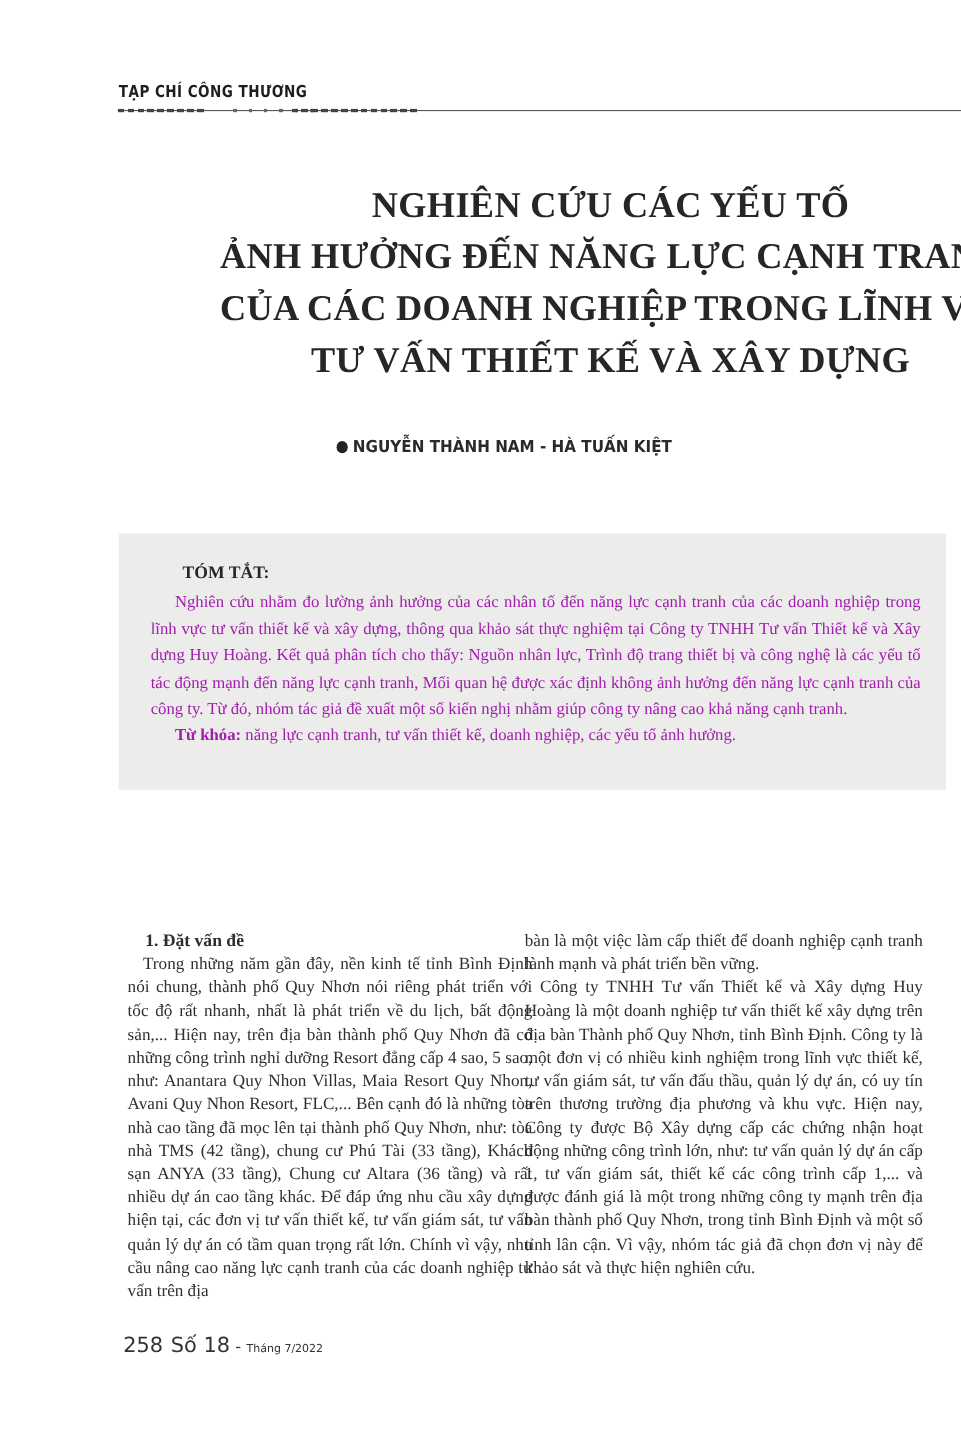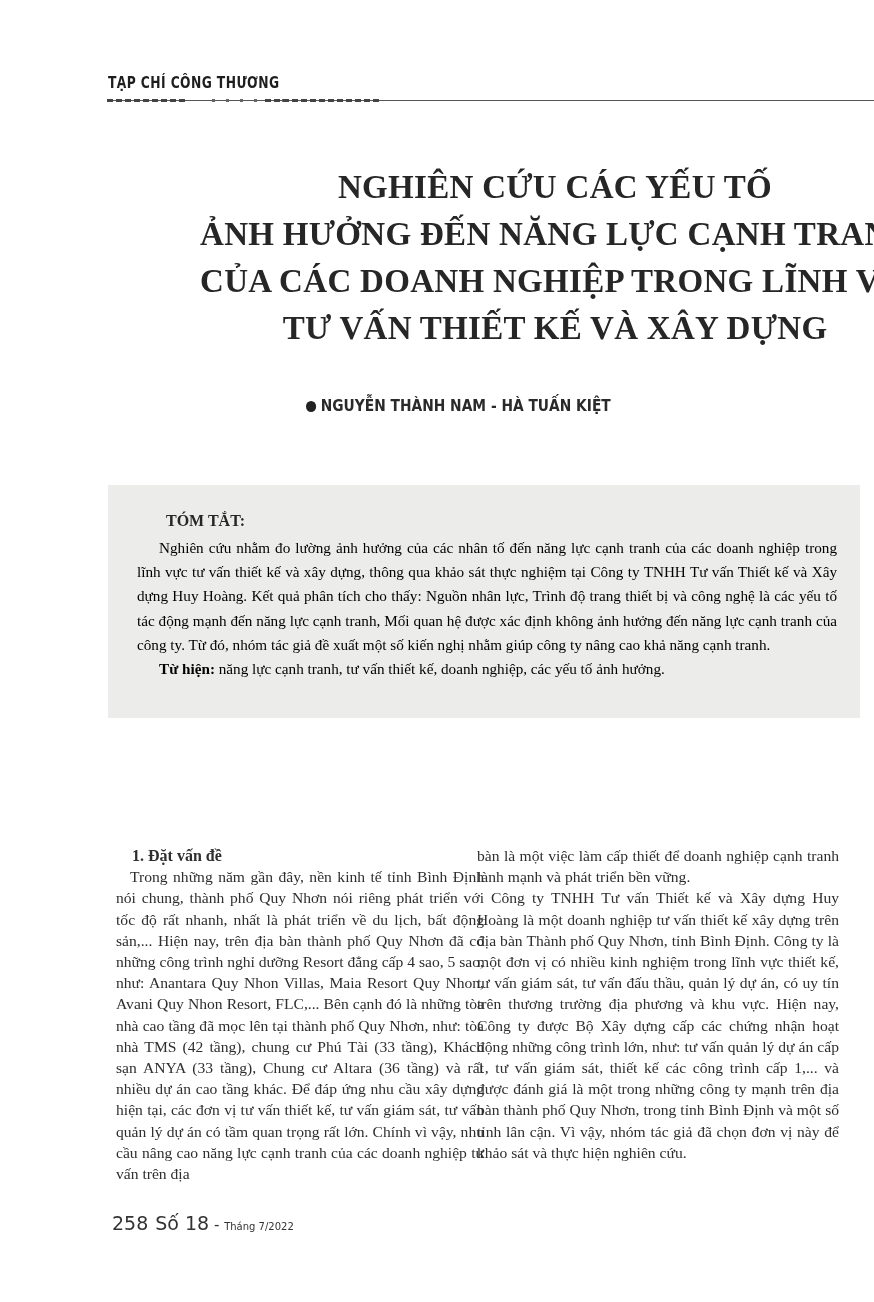--- a/index.html
+++ b/index.html
@@ -44,21 +44,21 @@
   .summary-box {
     position: absolute; left: 108px; top: 485px; width: 752px; height: 233px;
     background: #ececea;
   }
   .summary-heading {
     position: absolute; left: 166px; top: 512px;
     font-weight: bold; font-size: 16px; color: #262626;
   }
   .summary-text {
     position: absolute; left: 137px; top: 536px; width: 700px;
-    font-size: 15.2px; line-height: 24.2px; color: #000000; text-align: justify;
+    font-size: 15.2px; line-height: 24.2px; color: #a21caf; text-align: justify;
   }
   .summary-text p { margin: 0; text-indent: 22px; }
   .summary-text .kw-label { font-weight: bold; }
   .col {
     position: absolute; top: 816px; width: 368px;
     font-size: 15.6px; line-height: 21.2px; color: #2e2e2e; text-align: justify; margin-top: 29px;
   }
   .col-left { left: 116px; }
   .col-right { left: 477px; width: 362px; }
   .col p { margin: 0; text-indent: 14px; }
@@ -90,21 +90,21 @@
 </div>
 
 <div class="authors">
   <span class="bullet"></span><span>NGUYỄN THÀNH NAM - HÀ TUẤN KIỆT</span>
 </div>
 
 <div class="summary-box"></div>
 <div class="summary-heading">TÓM TẮT:</div>
 <div class="summary-text">
   <p>Nghiên cứu nhằm đo lường ảnh hưởng của các nhân tố đến năng lực cạnh tranh của các doanh nghiệp trong lĩnh vực tư vấn thiết kế và xây dựng, thông qua khảo sát thực nghiệm tại Công ty TNHH Tư vấn Thiết kế và Xây dựng Huy Hoàng. Kết quả phân tích cho thấy: Nguồn nhân lực, Trình độ trang thiết bị và công nghệ là các yếu tố tác động mạnh đến năng lực cạnh tranh, Mối quan hệ được xác định không ảnh hưởng đến năng lực cạnh tranh của công ty. Từ đó, nhóm tác giả đề xuất một số kiến nghị nhằm giúp công ty nâng cao khả năng cạnh tranh.</p>
-  <p><span class="kw-label">Từ hiện:</span><span> năng lực cạnh tranh, tư vấn thiết kế, doanh nghiệp, các yếu tố ảnh hưởng.</span></p>
+  <p><span class="kw-label">Từ khóa:</span><span> năng lực cạnh tranh, tư vấn thiết kế, doanh nghiệp, các yếu tố ảnh hưởng.</span></p>
 </div>
 
 <div class="col col-left">
   <div class="section-heading">1. Đặt vấn đề</div>
   <p>Trong những năm gần đây, nền kinh tế tỉnh Bình Định nói chung, thành phố Quy Nhơn nói riêng phát triển với tốc độ rất nhanh, nhất là phát triển về du lịch, bất động sản,... Hiện nay, trên địa bàn thành phố Quy Nhơn đã có những công trình nghỉ dưỡng Resort đẳng cấp 4 sao, 5 sao, như: Anantara Quy Nhon Villas, Maia Resort Quy Nhon, Avani Quy Nhon Resort, FLC,... Bên cạnh đó là những tòa nhà cao tầng đã mọc lên tại thành phố Quy Nhơn, như: tòa nhà TMS (42 tầng), chung cư Phú Tài (33 tầng), Khách sạn ANYA (33 tầng), Chung cư Altara (36 tầng) và rất nhiều dự án cao tầng khác. Để đáp ứng nhu cầu xây dựng hiện tại, các đơn vị tư vấn thiết kế, tư vấn giám sát, tư vấn quản lý dự án có tầm quan trọng rất lớn. Chính vì vậy, nhu cầu nâng cao năng lực cạnh tranh của các doanh nghiệp tư vấn trên địa</p>
 </div>
 
 <div class="col col-right">
   <p class="noindent">bàn là một việc làm cấp thiết để doanh nghiệp cạnh tranh lành mạnh và phát triển bền vững.</p>
   <p>Công ty TNHH Tư vấn Thiết kế và Xây dựng Huy Hoàng là một doanh nghiệp tư vấn thiết kế xây dựng trên địa bàn Thành phố Quy Nhơn, tỉnh Bình Định. Công ty là một đơn vị có nhiều kinh nghiệm trong lĩnh vực thiết kế, tư vấn giám sát, tư vấn đấu thầu, quản lý dự án, có uy tín trên thương trường địa phương và khu vực. Hiện nay, Công ty được Bộ Xây dựng cấp các chứng nhận hoạt động những công trình lớn, như: tư vấn quản lý dự án cấp 1, tư vấn giám sát, thiết kế các công trình cấp 1,... và được đánh giá là một trong những công ty mạnh trên địa bàn thành phố Quy Nhơn, trong tỉnh Bình Định và một số tỉnh lân cận. Vì vậy, nhóm tác giả đã chọn đơn vị này để khảo sát và thực hiện nghiên cứu.</p>

